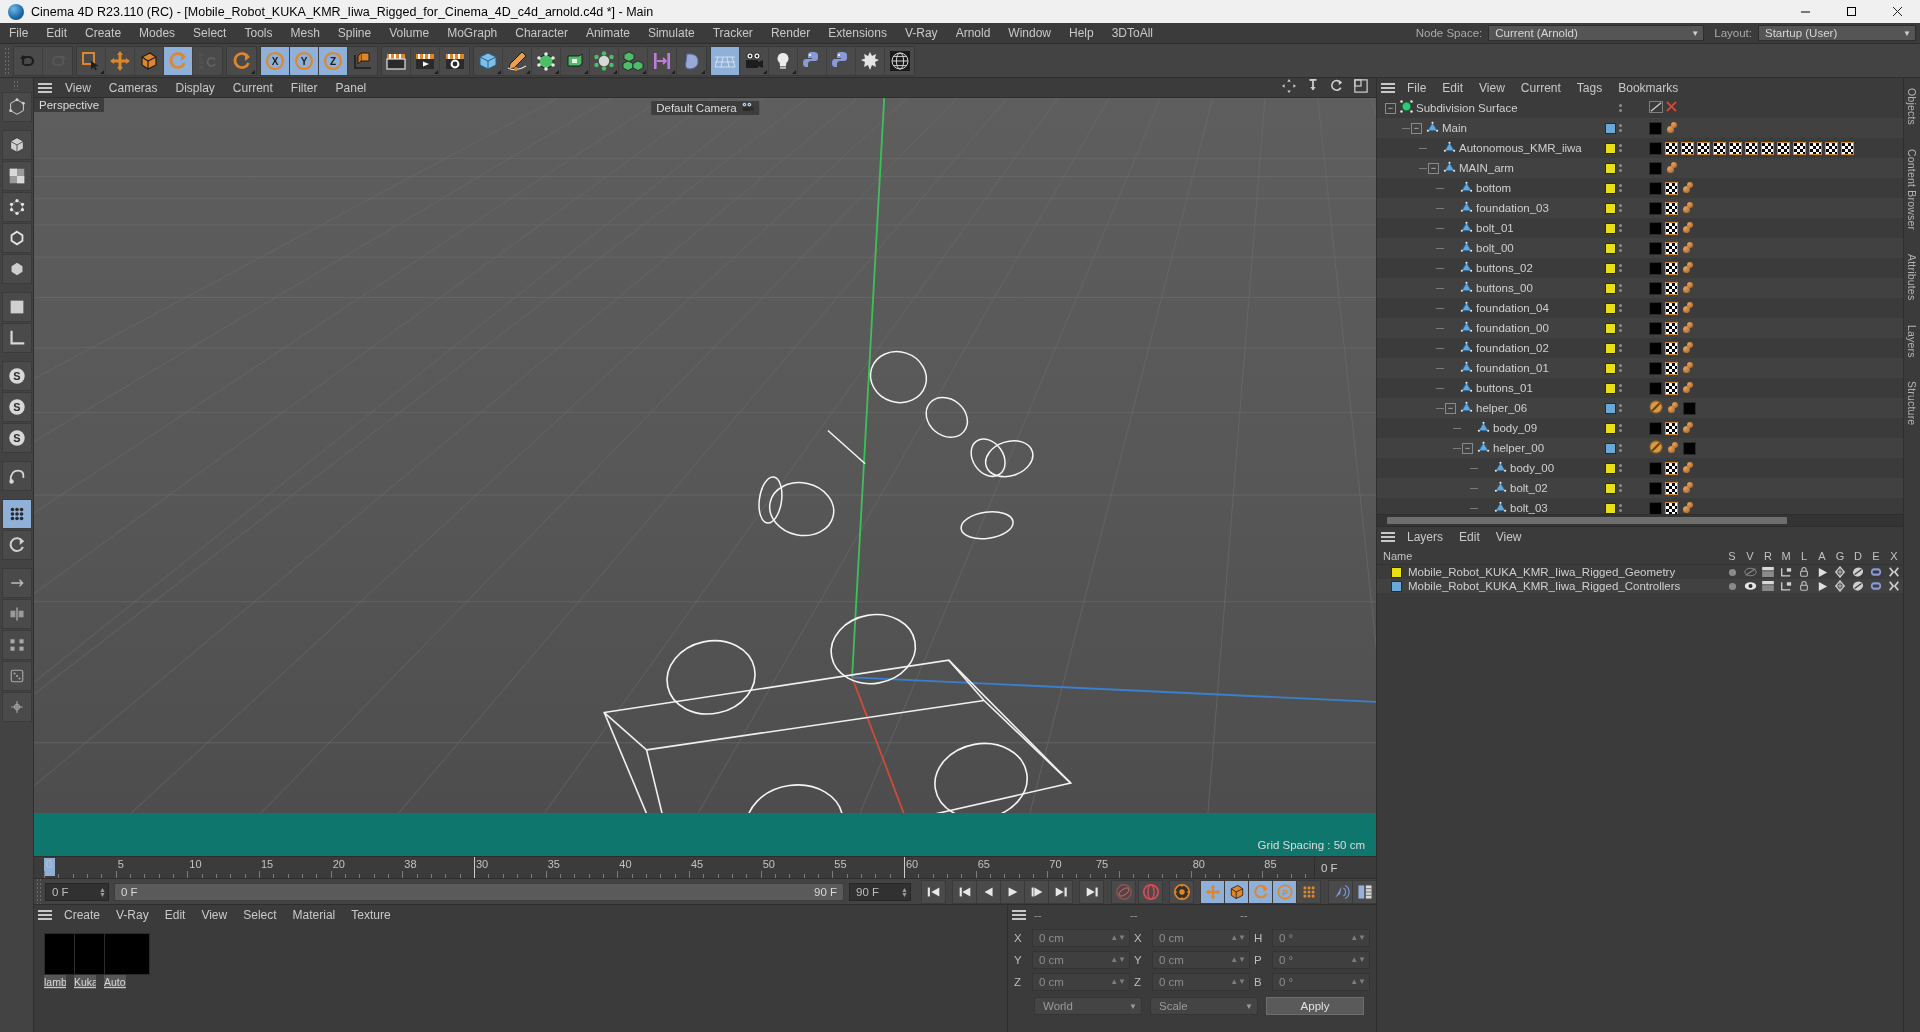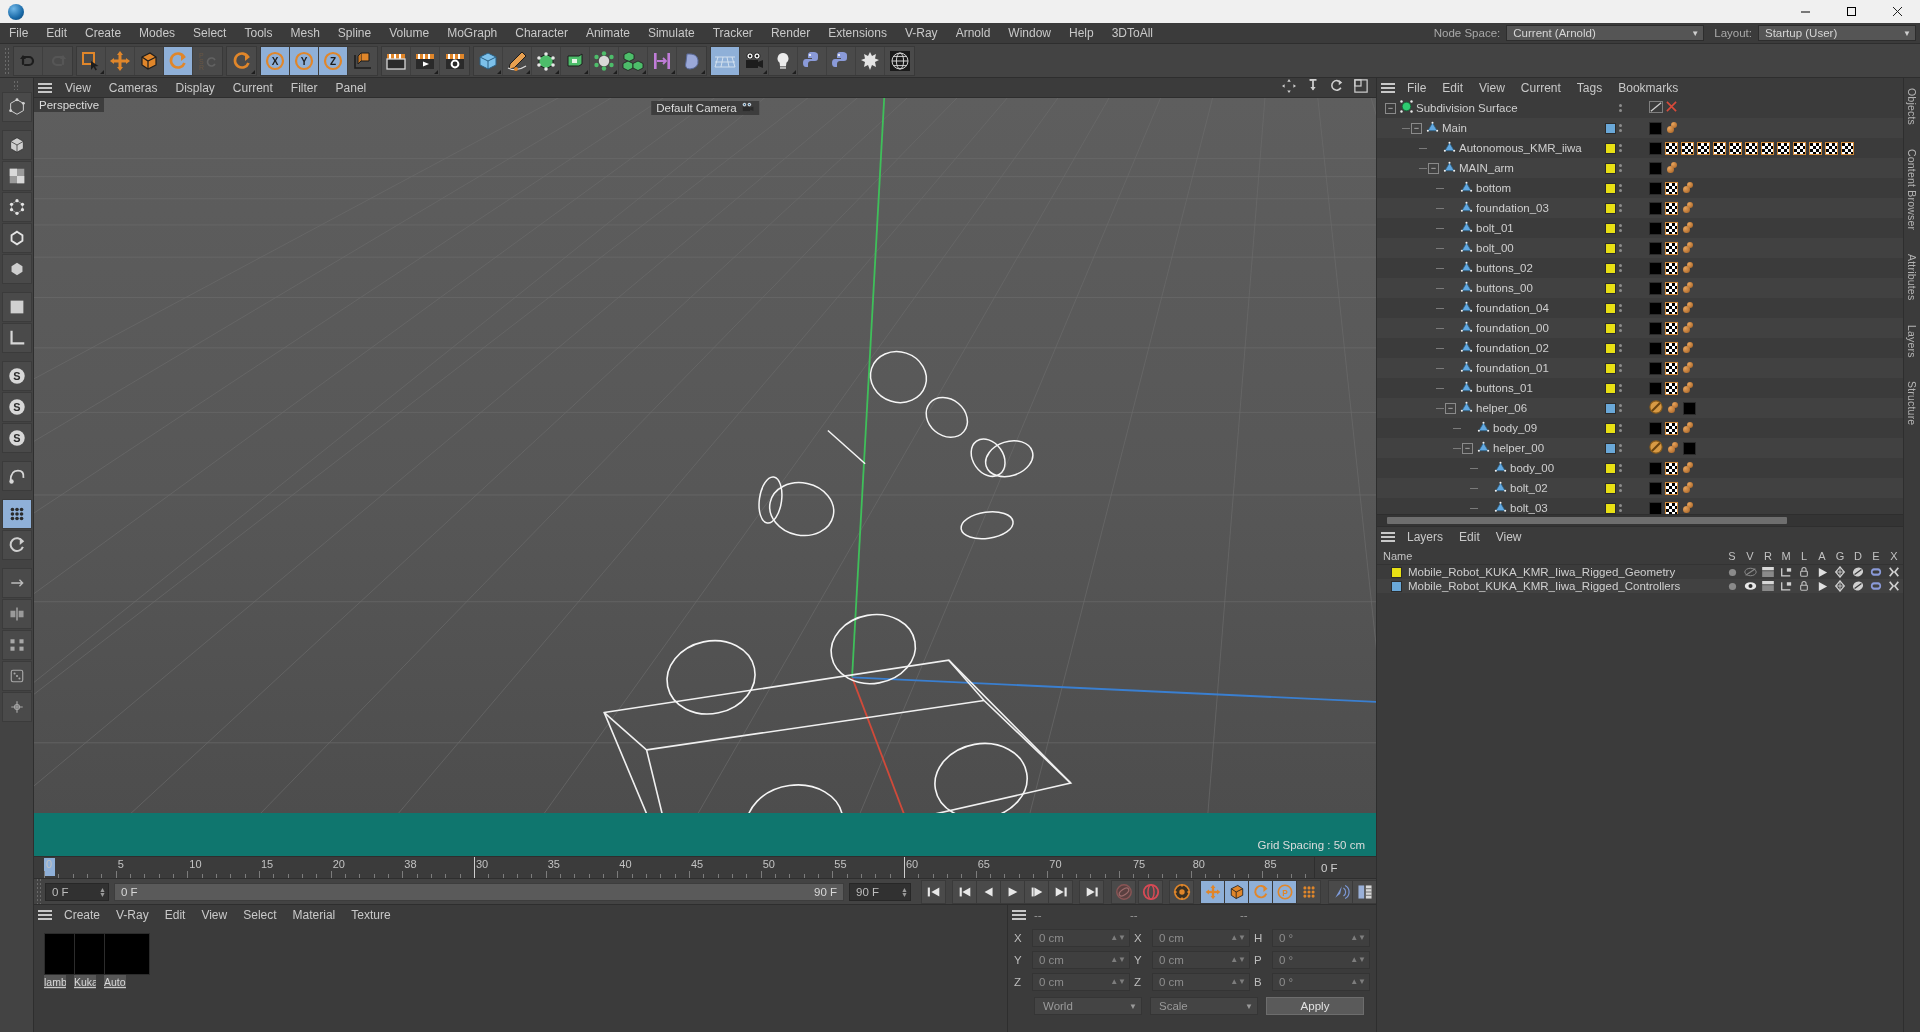--- a/index.html
+++ b/index.html
@@ -197,20 +197,21 @@
      display:flex; flex-direction:column; align-items:center; padding-top:4px; }
   #vtabs .vt { writing-mode:vertical-rl; font-size:10.5px; color:#b4b4b4;
      padding:6px 0; letter-spacing:.2px; }
   #vtabs .vsep { height:12px; }
 </style>
 </head>
 <body>
 
 <div id="titlebar">
   <div class="appicon"></div>
+  <div class="ttext">Cinema 4D R23.110 (RC) - [Mobile_Robot_KUKA_KMR_Iiwa_Rigged_for_Cinema_4D_c4d_arnold.c4d *] - Main</div>
   <div class="wbtns">
     <div class="wbtn">
       <svg width="11" height="11" viewBox="0 0 11 11">
           <line x1="1" y1="6" x2="10" y2="6" stroke="#000" stroke-width="1"></line>
         </svg>
     </div>
     <div class="wbtn">
       <svg width="11" height="11" viewBox="0 0 11 11">
           <rect x="1.5" y="1.5" width="8" height="8" fill="none" stroke="#000" stroke-width="1"></rect>
         </svg>
@@ -241,21 +242,21 @@
   <div class="mi">Tracker</div>
   <div class="mi">Render</div>
   <div class="mi">Extensions</div>
   <div class="mi">V-Ray</div>
   <div class="mi">Arnold</div>
   <div class="mi">Window</div>
   <div class="mi">Help</div>
   <div class="mi">3DToAll</div>
   <div class="right">
     <div class="lbl">Node Space:</div>
-    <div class="dd" style="width:198px">
+    <div class="dd" style="width:216px">
       <span>Current (Arnold)</span>
       <span class="caret">▼</span>
     </div>
     <div class="lbl">Layout:</div>
     <div class="dd" style="width:158px">
       <span>Startup (User)</span>
       <span class="caret">▼</span>
     </div>
   </div>
 </div>
@@ -917,21 +918,21 @@
           <div class="tnum" style="left: 370.333px;">38</div>
           <div class="tnum" style="left: 442px;">30</div>
           <div class="tnum" style="left: 513.667px;">35</div>
           <div class="tnum" style="left: 585.333px;">40</div>
           <div class="tnum" style="left: 657px;">45</div>
           <div class="tnum" style="left: 728.667px;">50</div>
           <div class="tnum" style="left: 800.333px;">55</div>
           <div class="tnum" style="left: 872px;">60</div>
           <div class="tnum" style="left: 943.667px;">65</div>
           <div class="tnum" style="left: 1015.33px;">70</div>
-          <div class="tnum" style="left: 1099px;">75</div>
+          <div class="tnum" style="left: 1062px;">75</div>
           <div class="tnum" style="left: 1158.67px;">80</div>
           <div class="tnum" style="left: 1230.33px;">85</div>
           <div class="ph" style="left: 440px;"></div>
           <div class="ph" style="left: 870px;"></div>
         </div>
       <div id="tlframe">0 F</div>
     </div>
 
     <div id="transport">
       <div class="grip"></div>

